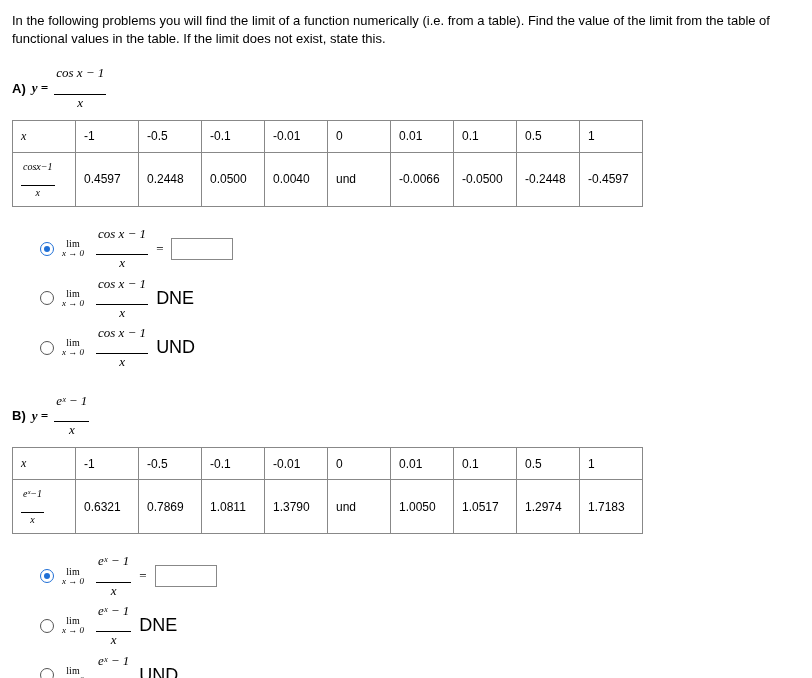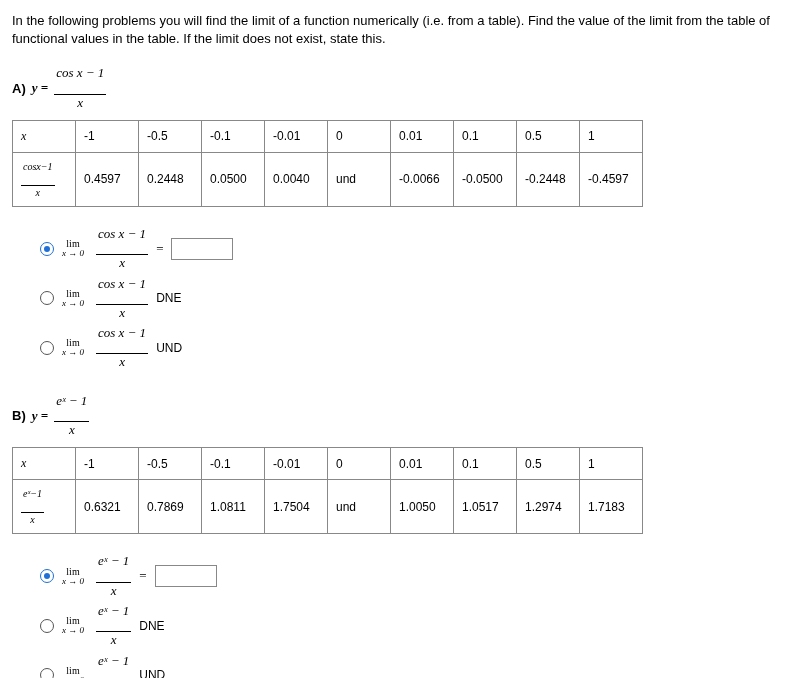--- a/index.html
+++ b/index.html
@@ -115,21 +115,21 @@
     gap: 6px;
   }
   .answer-box {
     width: 60px;
     height: 20px;
     border: 1px solid #888;
     display: inline-block;
   }
   .rhs-text {
     font-family: Arial, sans-serif;
-    font-size: 12px;
+    font-size: 18px;
   }
   .serif-i { font-family:'Times New Roman', serif; font-style: italic; }
 </style>
 </head>
 <body>
 
 <div class="instructions">In the following problems you will find the limit of a function numerically (i.e. from a table). Find the value of the limit from the table of functional values in the table. If the limit does not exist, state this.</div>
 
 <div class="problem-block">
   <div class="problem-label">
@@ -243,21 +243,21 @@
     <tr>
       <td>
         <span class="frac-expr small-frac">
           <span class="num">eˣ−1</span>
           <span class="den">x</span>
         </span>
       </td>
       <td>0.6321</td>
       <td>0.7869</td>
       <td>1.0811</td>
-      <td>1.7504</td>
+      <td>1.3790</td>
       <td>und</td>
       <td>1.0050</td>
       <td>1.0517</td>
       <td>1.2974</td>
       <td>1.7183</td>
     </tr>
   </tbody>
     </table>
 
   <div class="options">

